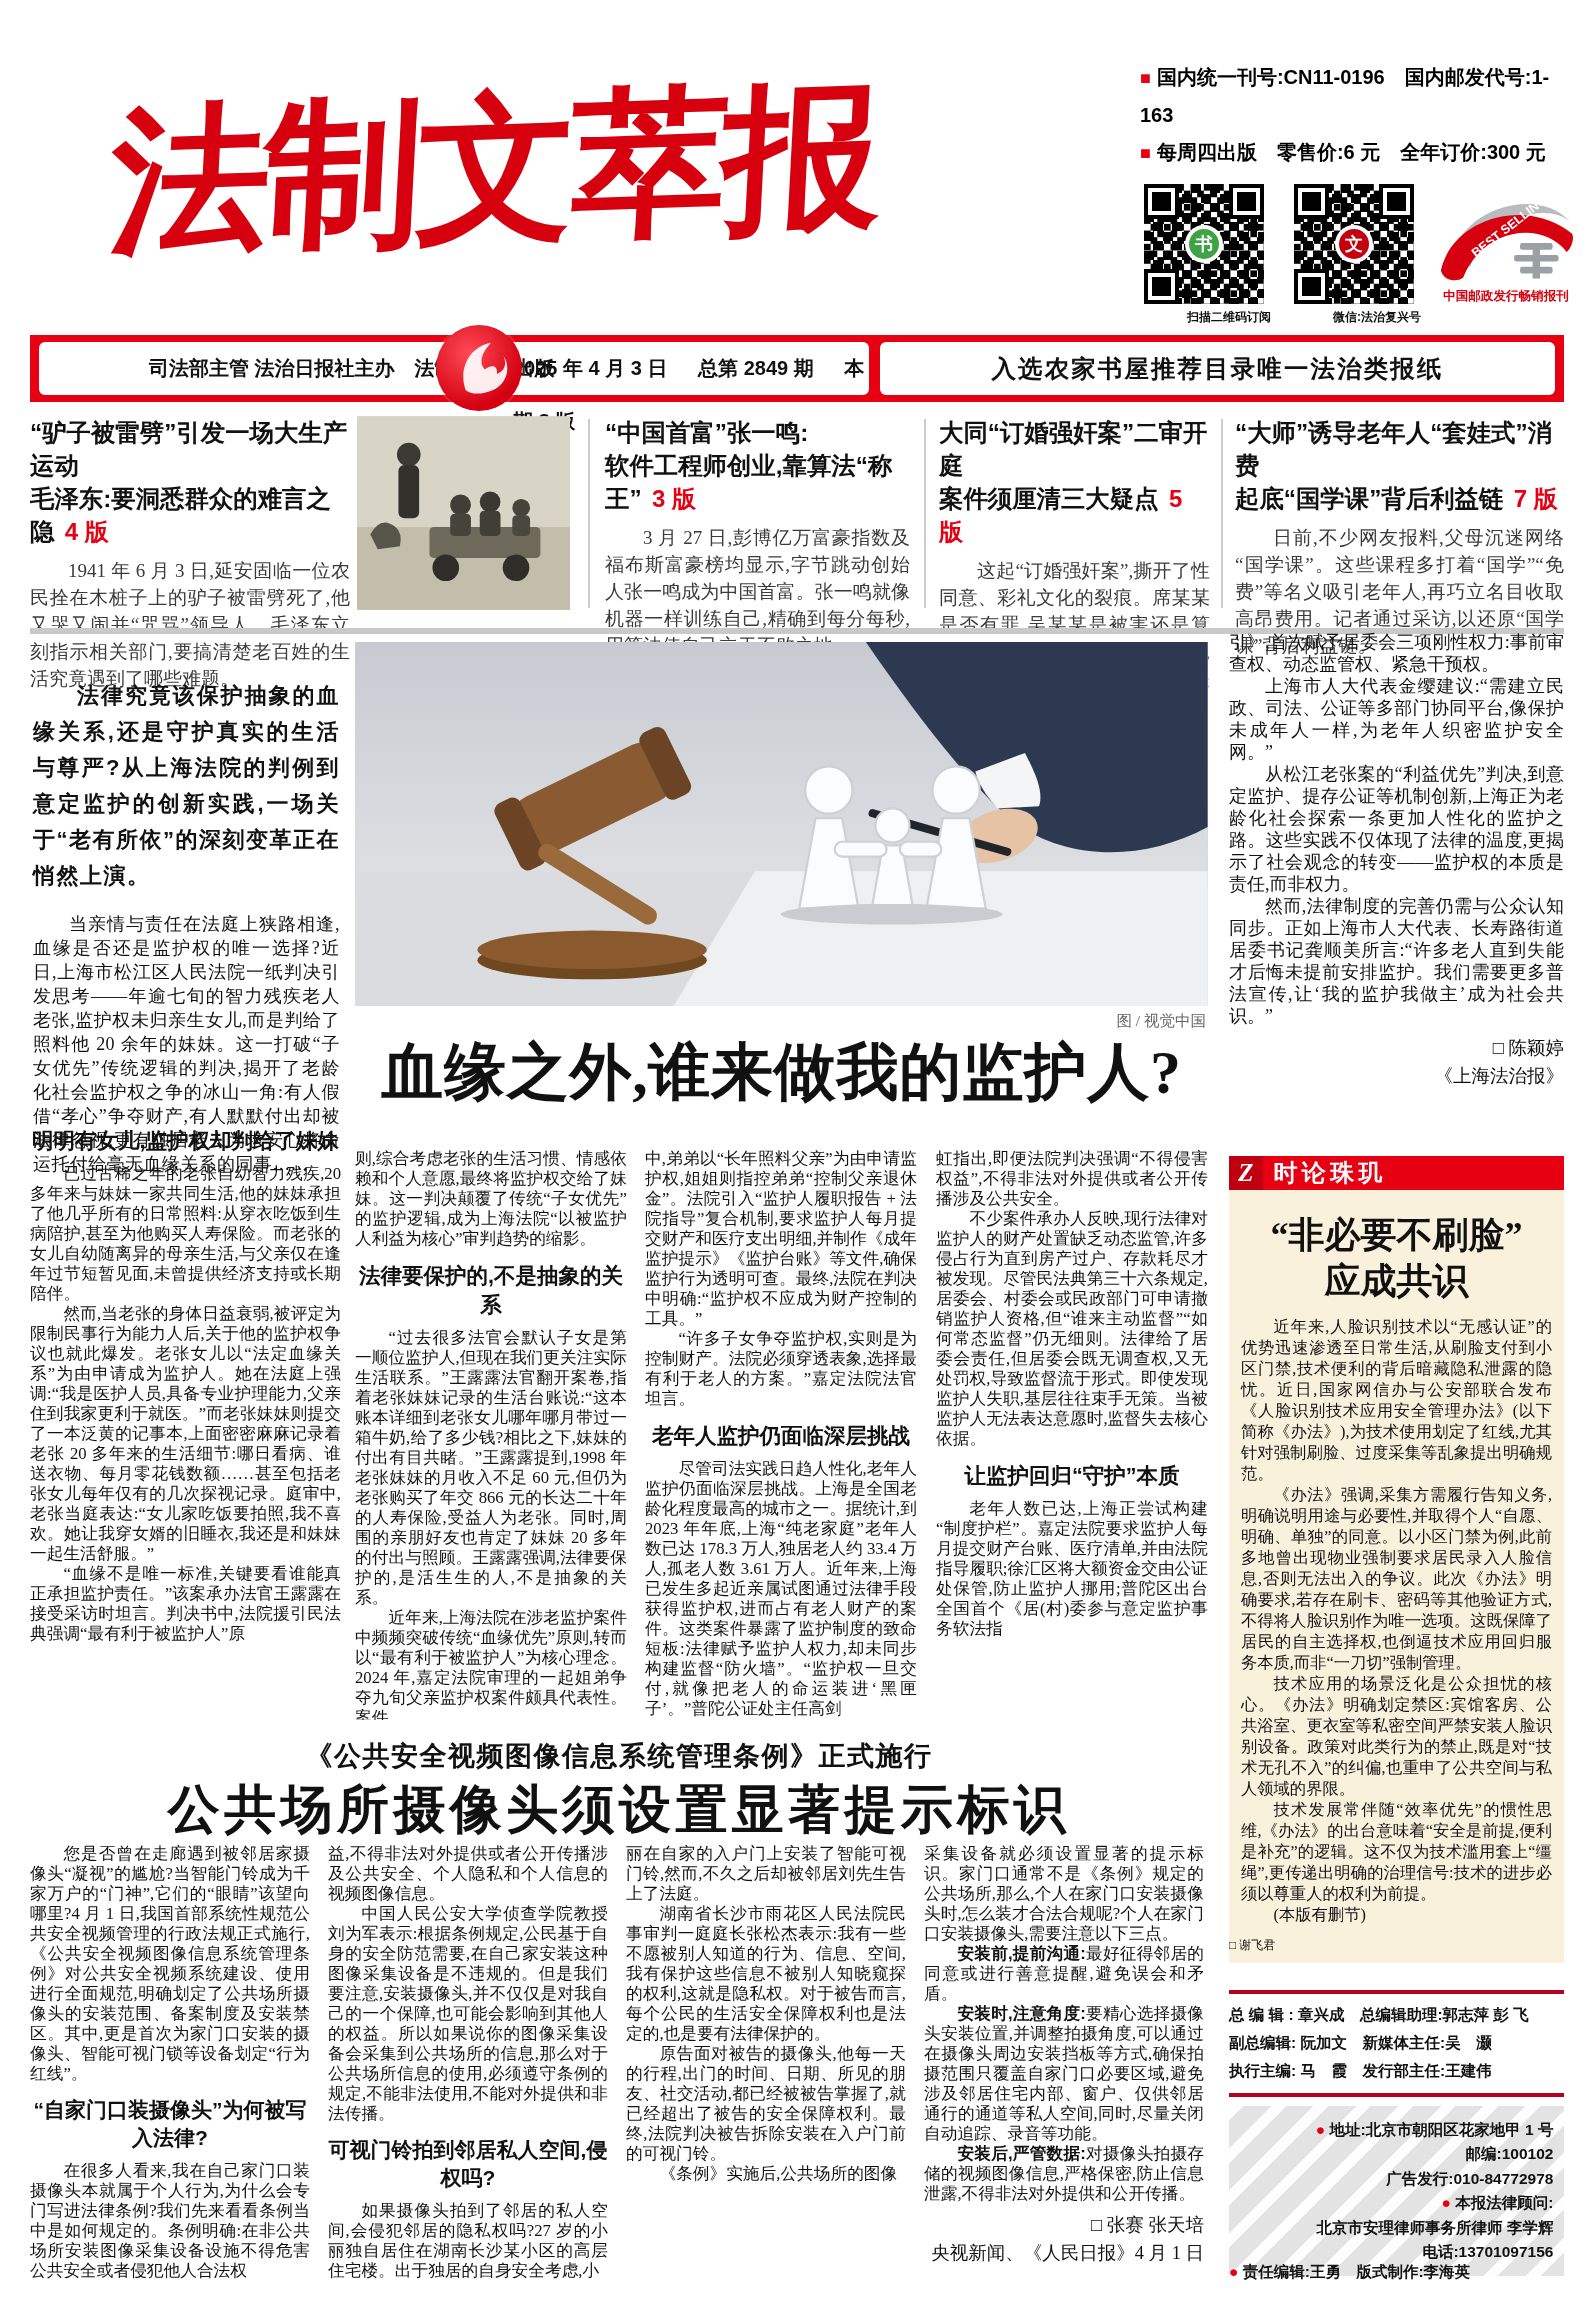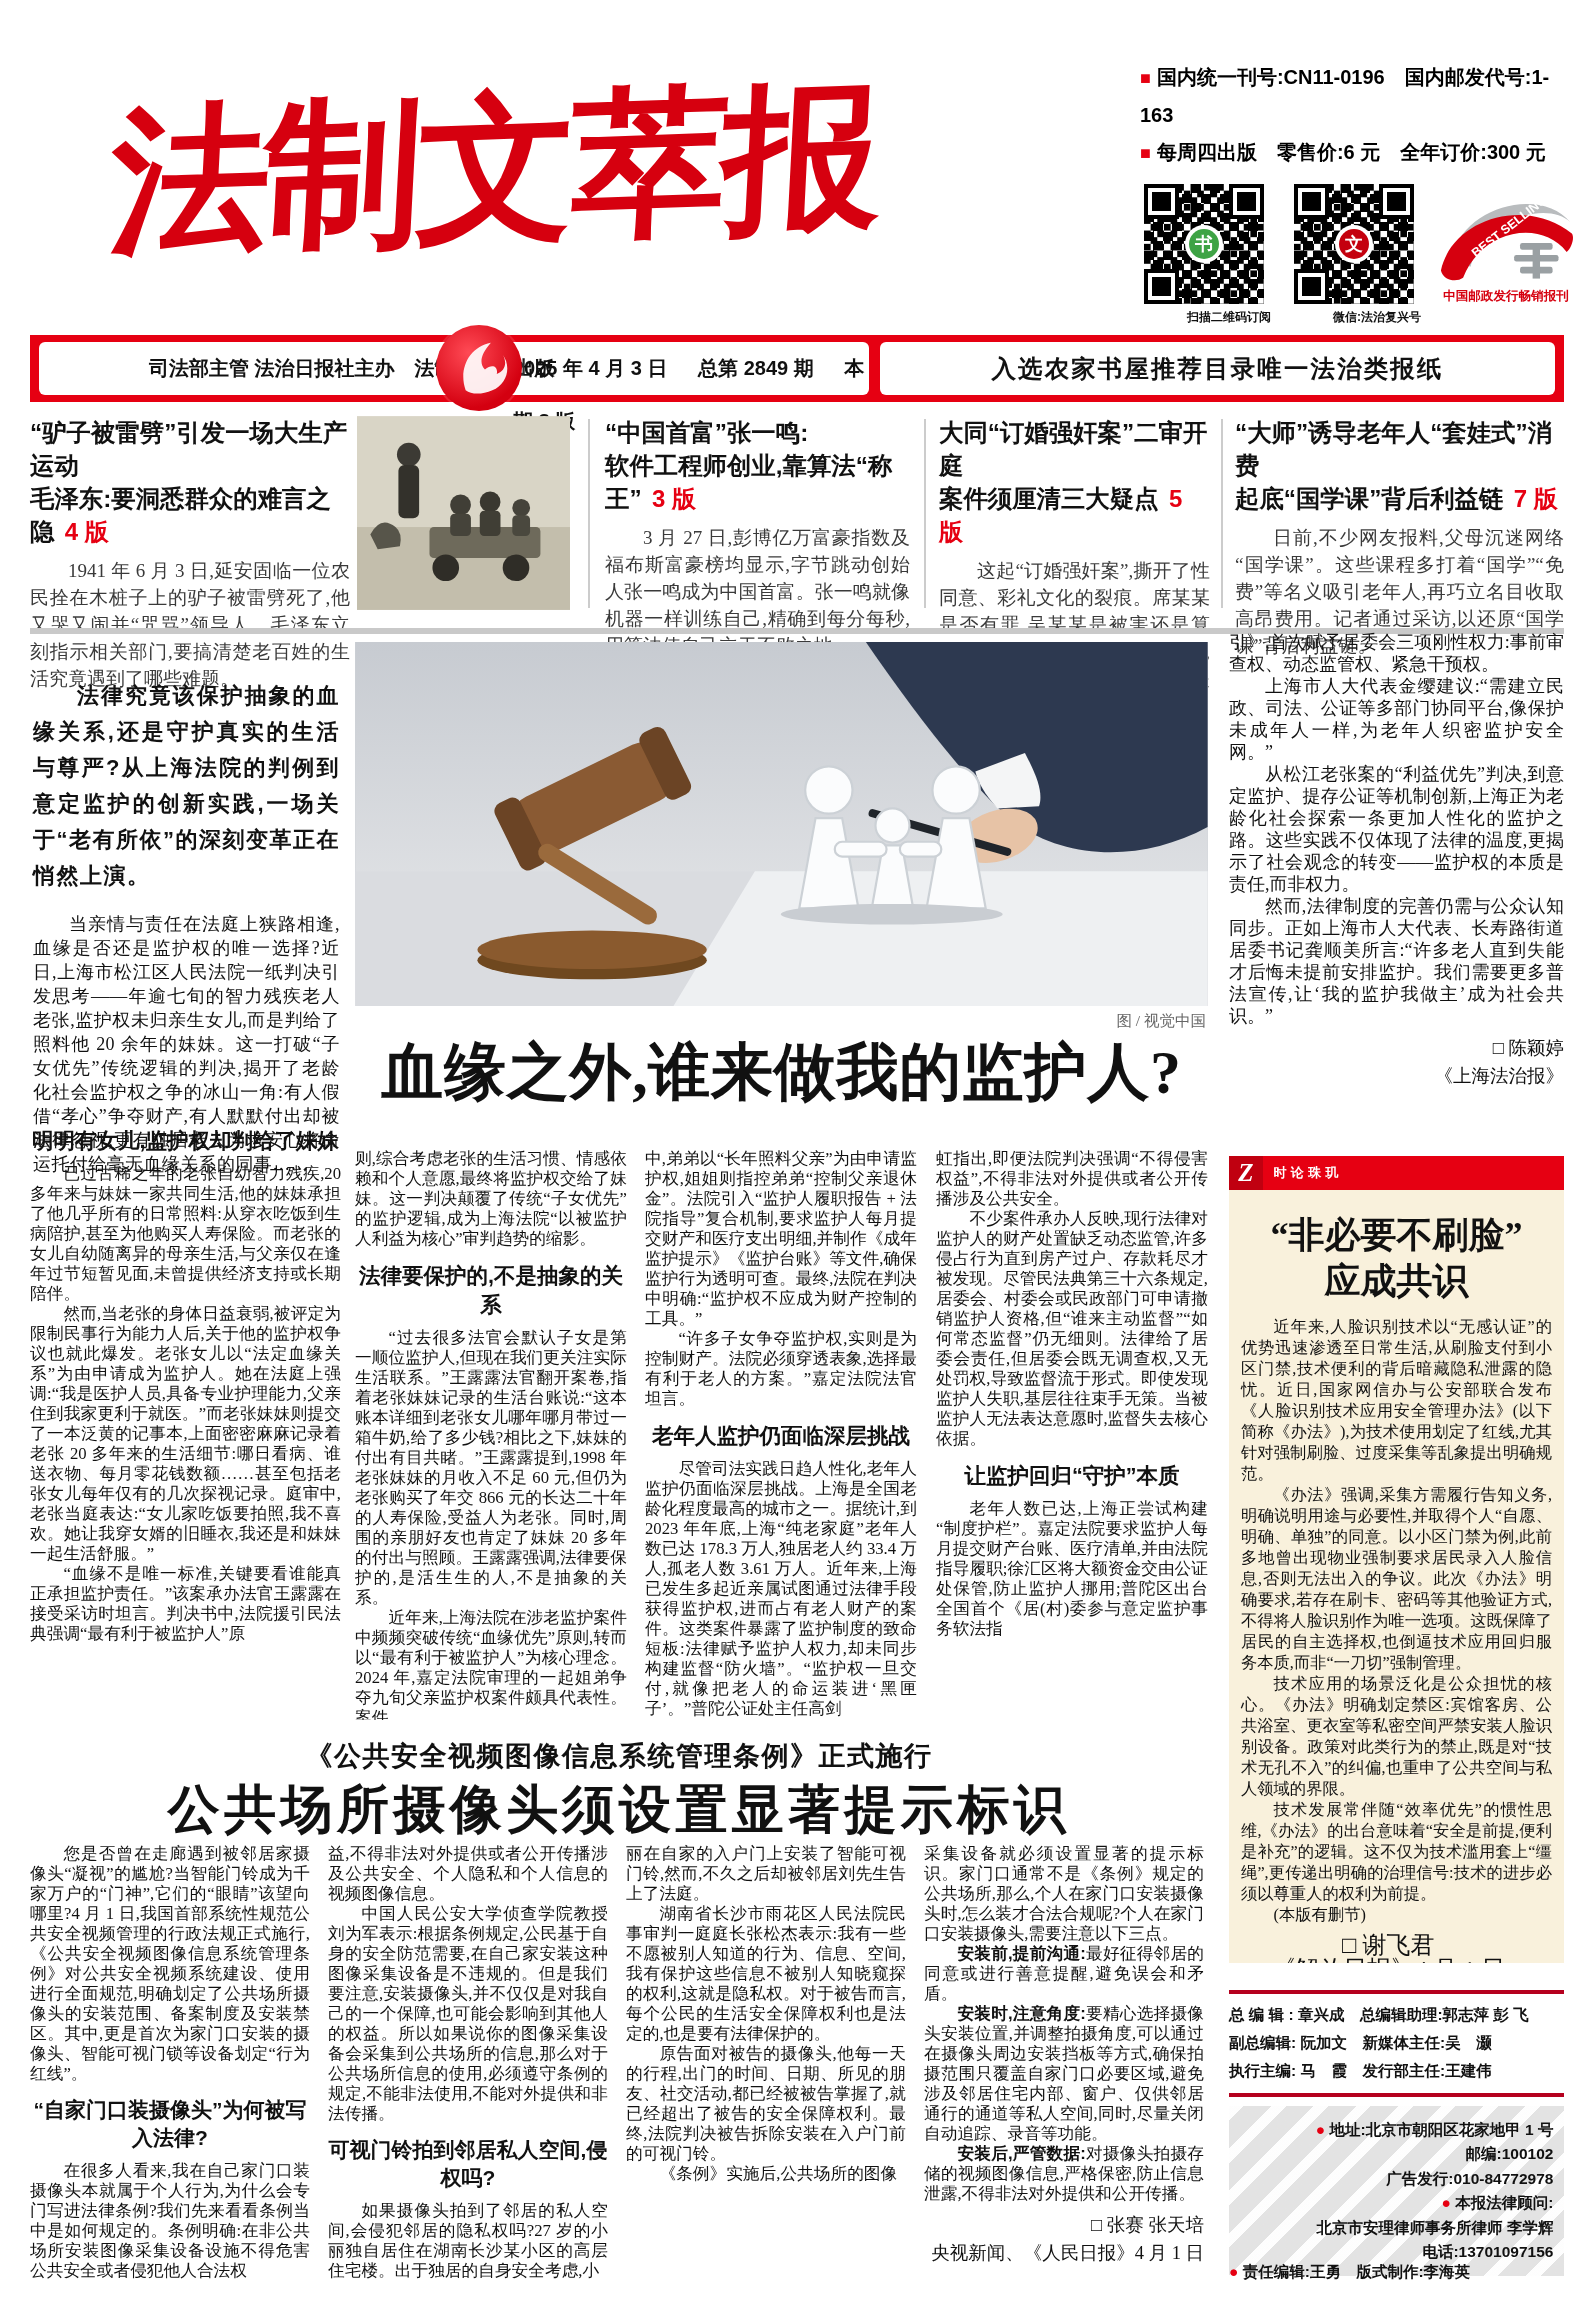--- a/index.html
+++ b/index.html
@@ -65,25 +65,25 @@
   .colC{left:936px;top:1149px;width:272px;height:571px;}
   .colR{left:1229px;top:631px;width:335px;height:522px;}
   .colR .col-p{font-size:18px;line-height:22px;}
   .byline{text-align:right;font-size:18.5px;line-height:28px;margin-top:7.4px;}
 
   
   .commentary{left:1229px;top:1156px;width:335px;height:807px;background:#f9f1dc;}
   .cm-header{height:34px;background:#e60012;display:flex;align-items:center;}
   .cm-z{width:34px;height:34px;background:#c00010;color:#fff;font-style:italic;font-weight:900;
      font-size:25px;line-height:34px;text-align:center;font-family:"Liberation Serif",serif;}
-  .cm-sec{color:#fff;font-size:13px;font-weight:bold;letter-spacing:4.4px;padding-left:10.4px;}
+  .cm-sec{color:#fff;font-size:24px;font-weight:bold;letter-spacing:4.4px;padding-left:10.4px;}
   .cm-head{margin:22px 6px 12px;text-align:center;font-size:36px;font-weight:900;line-height:46px;}
   .cm-body{padding:0 12px;}
   .cm-body .col-p{font-size:16.3px;line-height:21px;}
-  .cm-byline{text-align:center;font-size:24px;line-height:28px;margin:6px 16.3px 0 0;}
+  .cm-byline{text-align:left;font-size:12px;line-height:28px;margin:6px 16.3px 0 0;}
 
   
   .kicker{left:30px;top:1738px;width:1178px;text-align:center;font-size:27px;font-weight:bold;letter-spacing:1.5px;}
   .b-headline{left:30px;top:1775px;width:1178px;text-align:center;font-size:52px;font-weight:900;letter-spacing:4.4px;}
   .bcol{top:1844px;width:280px;height:460px;position:absolute;}
   .bcol .col-sub{font-size:21px;}
 
   
   .staff{left:1229px;top:1990px;width:335px;padding:7.4px 0;border-top:4.4px solid #b5001e;border-bottom:4.4px solid #b5001e;}
   .staff .info-line{font-size:15.5px;font-weight:bold;line-height:28px;font-family:"Liberation Sans","DejaVu Sans",sans-serif;}

